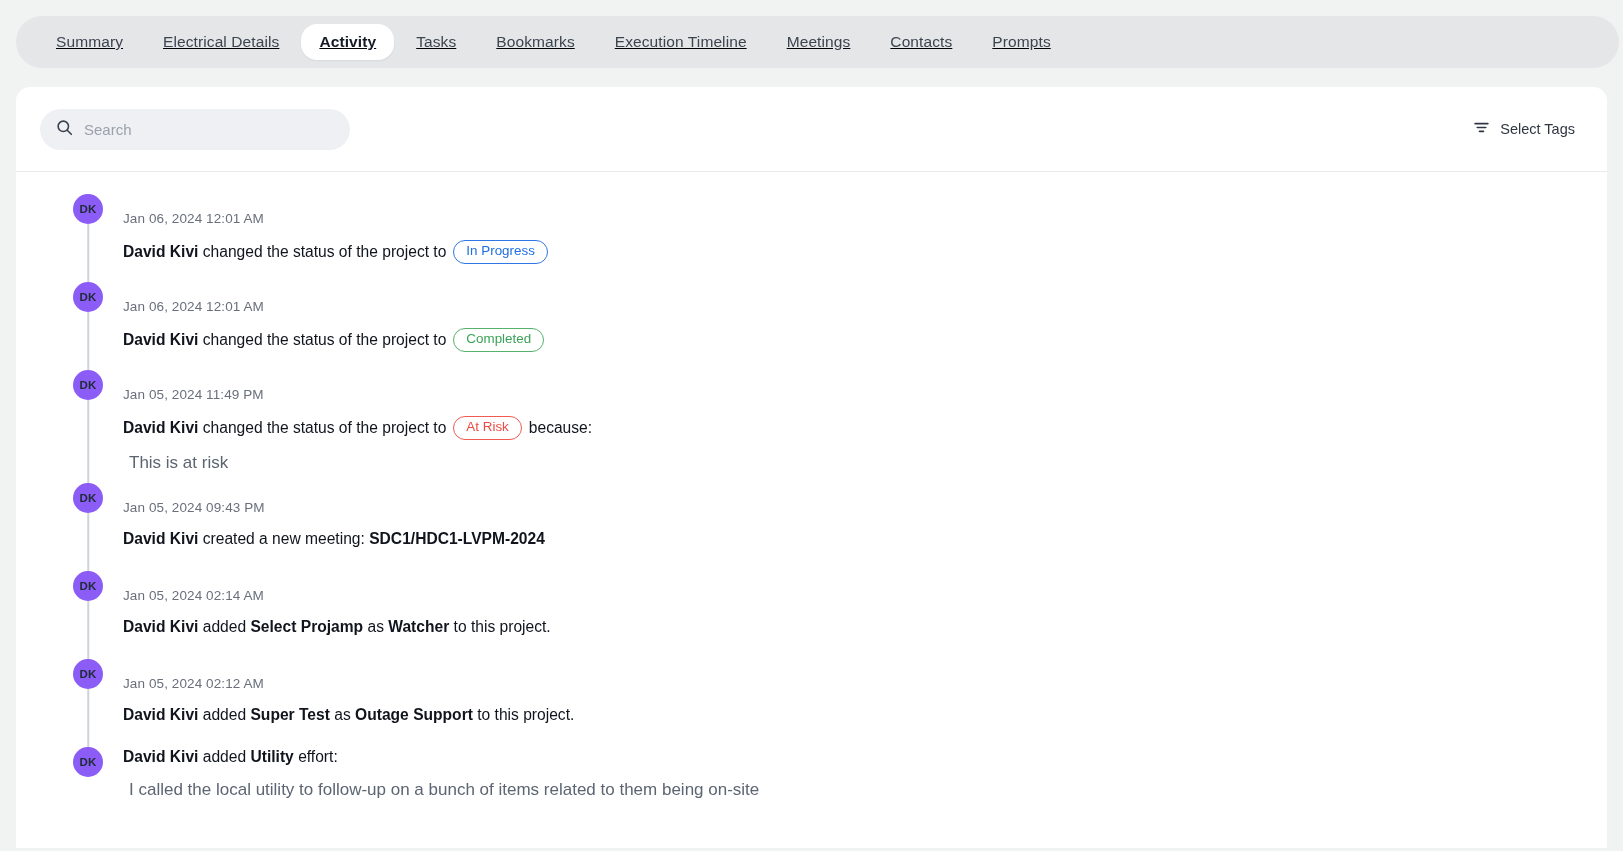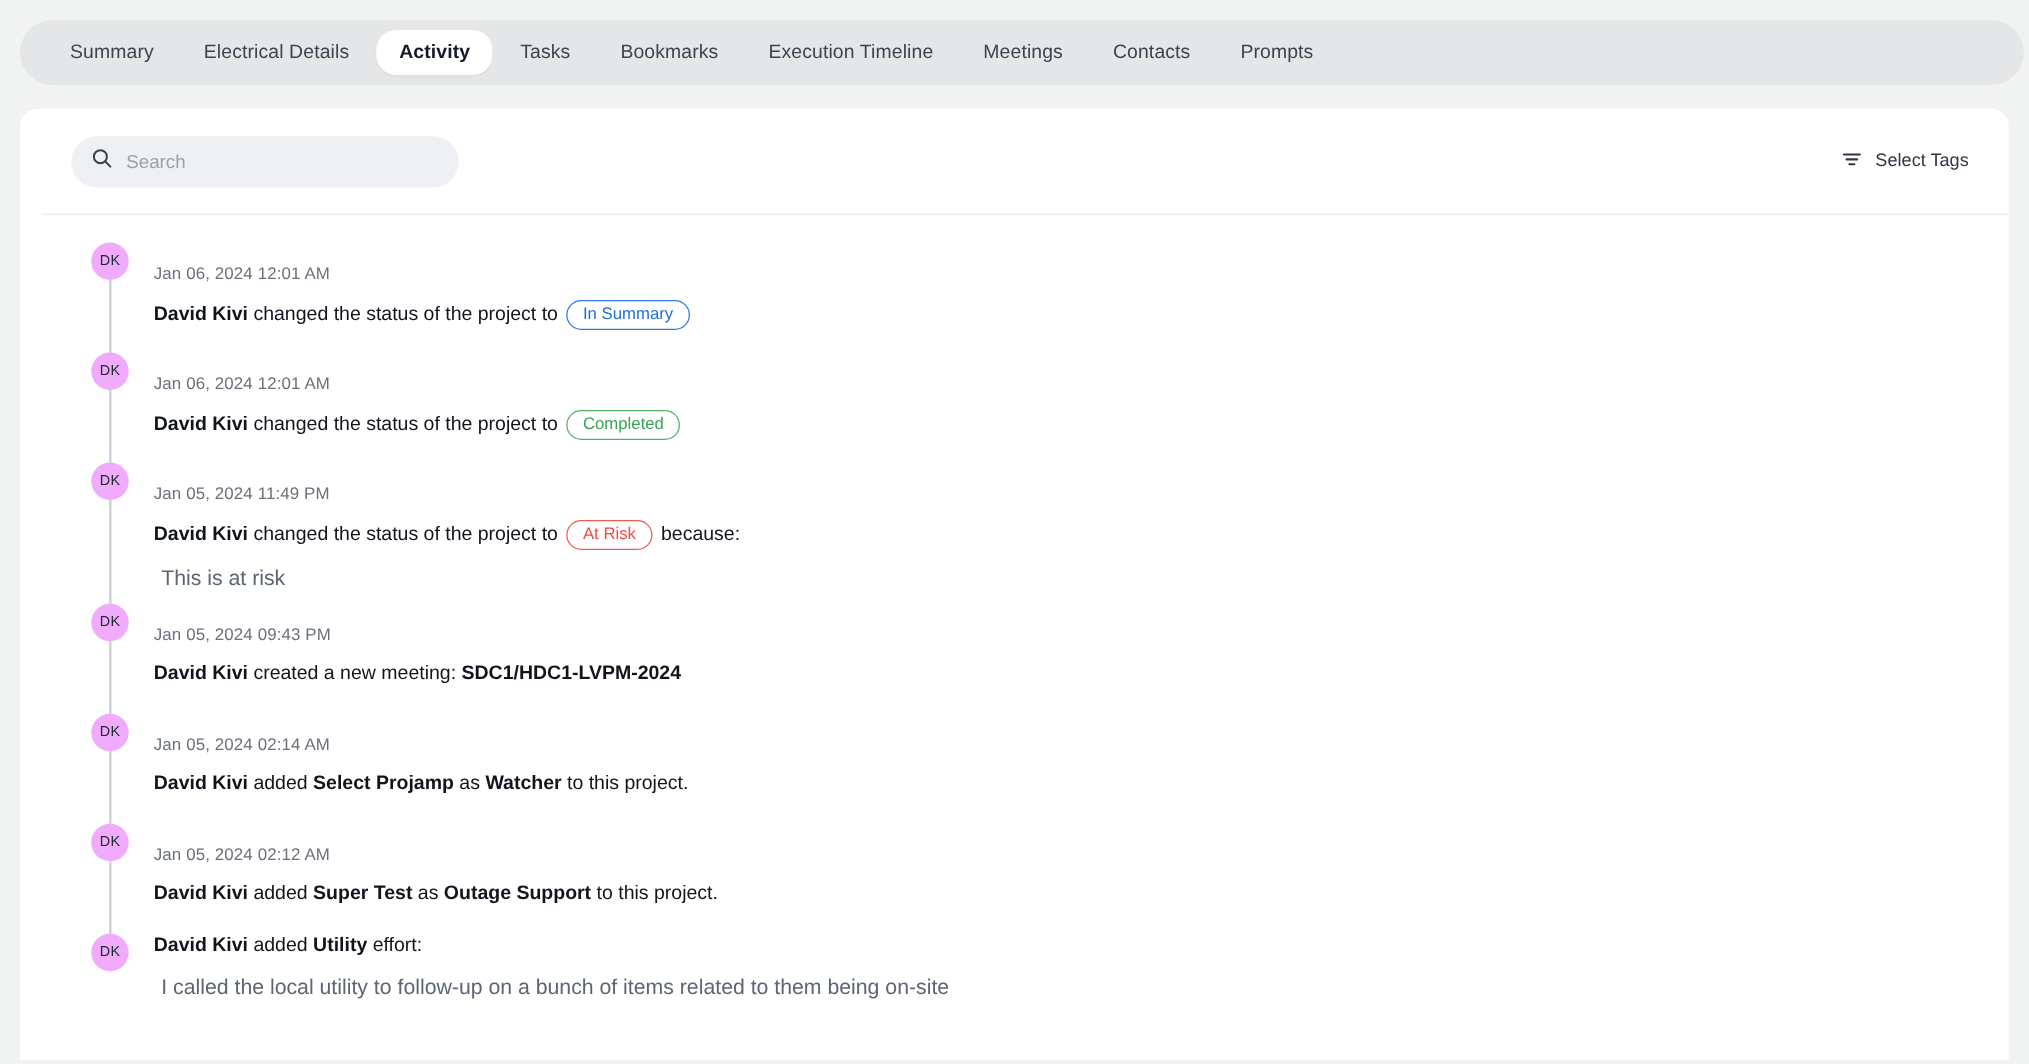--- a/index.html
+++ b/index.html
@@ -4,21 +4,21 @@
 <style>
   * { box-sizing: border-box; margin: 0; padding: 0; }
   html, body {
     width: 1623px; height: 851px;
     background: #f1f2f2;
     font-family: "Liberation Sans", sans-serif;
     overflow: hidden;
   }
 
   
-  .tabbar-wrap { padding: 16px 4px 0 16px; }
+  .tabbar-wrap { padding: 16px 4px 0 16px; text-decoration: underline; }
   .tabbar {
     background: #e5e6e8;
     border-radius: 26px;
     height: 52px;
     display: flex;
     align-items: center;
     padding: 0 22px;
     gap: 4px;
   }
   .tab {
@@ -47,21 +47,20 @@
     position: relative;
   }
 
   .toolbar {
     height: 85px;
     display: flex;
     align-items: center;
     justify-content: space-between;
     padding: 0 32px 0 24px;
     border-bottom: 1px solid #e9eaec;
-    margin-left: 17px;
   }
   .search-box {
     width: 310px;
     height: 41px;
     background: #eff0f3;
     border-radius: 21px;
     display: flex;
     align-items: center;
     gap: 11px;
     padding: 0 16px;
@@ -91,23 +90,23 @@
   }
   .avatar-col {
     position: relative;
     width: 48px;
     flex: 0 0 48px;
     display: flex;
     justify-content: center;
   }
   .avatar {
     width: 30px; height: 30px; border-radius: 50%;
-    background: #f0abfc;
+    background: #8b5cf6;
     color: #1f2a37;
-    font-size: 11.5px; font-weight: 400;
+    font-size: 11.5px; font-weight: 700;
     display: flex; align-items: center; justify-content: center;
     position: relative; z-index: 2;
     letter-spacing: .3px;
   }
   .connector {
     position: absolute;
     top: 30px; bottom: -10px;
     left: 50%;
     width: 1.5px;
     background: #cfd3d8;
@@ -196,21 +195,21 @@
         <div class="avatar-col">
           <div class="avatar">DK</div>
           <div class="connector"></div>
         </div>
         <div class="entry-body">
           <div class="timestamp">Jan 06, 2024 12:01 AM</div>
           <div class="line">
             <b>David Kivi</b>
             <span class="sp">&nbsp;</span>
             <span class="sp">changed the status of the project to</span>
-            <span class="badge blue">In Summary</span>
+            <span class="badge blue">In Progress</span>
           </div>
         </div>
       </div>
       <div class="entry">
         <div class="avatar-col">
           <div class="avatar">DK</div>
           <div class="connector"></div>
         </div>
         <div class="entry-body">
           <div class="timestamp">Jan 06, 2024 12:01 AM</div>

